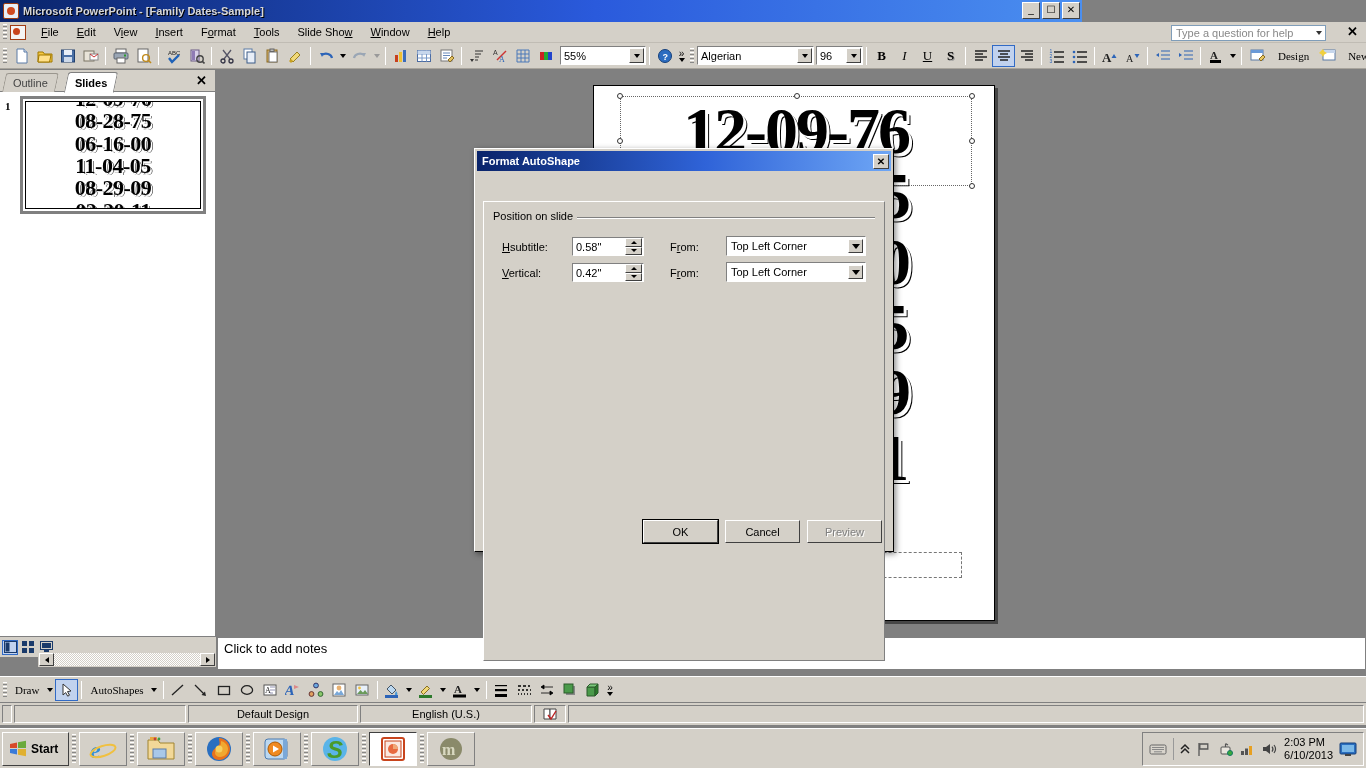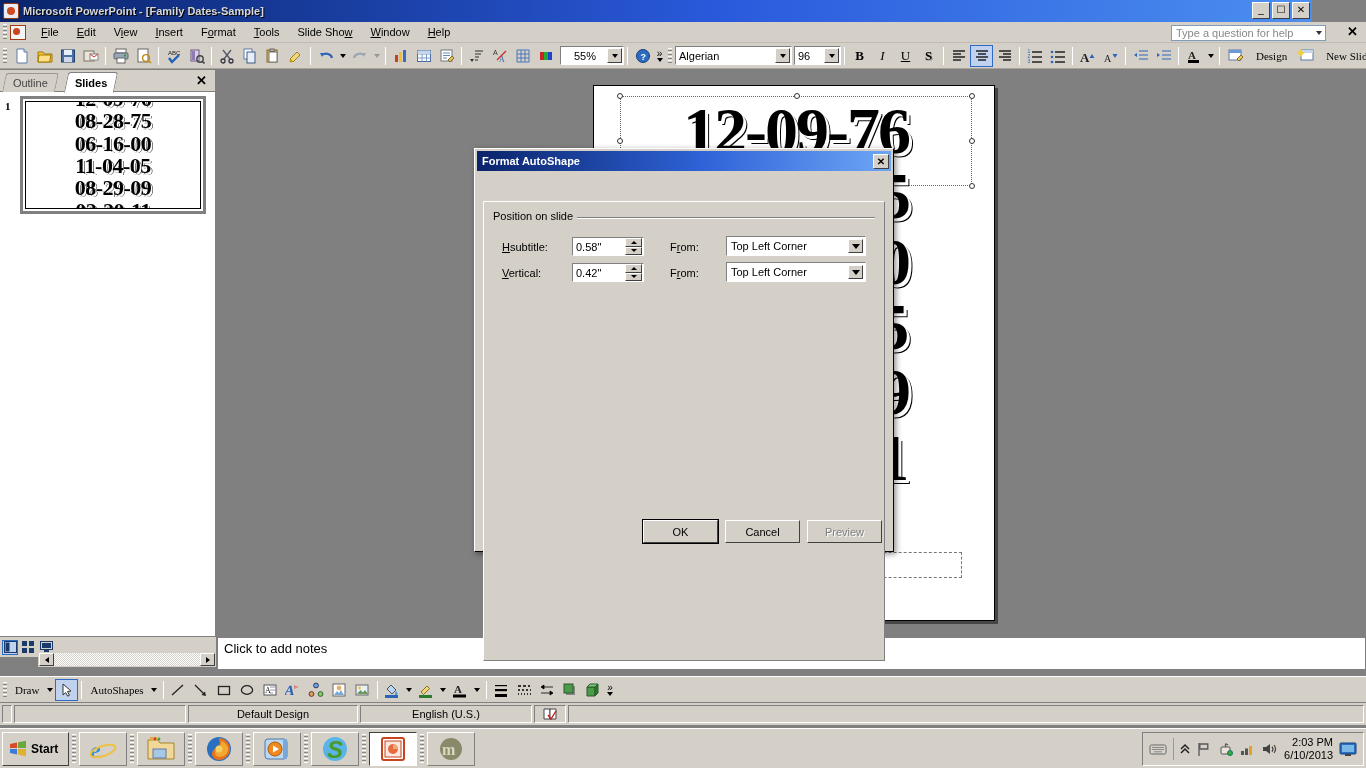--- a/index.html
+++ b/index.html
@@ -7,21 +7,21 @@
     margin: 0; padding: 0;
     width: 1366px; height: 768px;
     overflow: hidden;
     font-family: "Liberation Sans", sans-serif;
     font-size: 11px;
   }
   body { background: #808080; }
 
   
   #titlebar {
-    position: absolute; left: 0; top: 0; width: 1312px; height: 22px;
+    position: absolute; left: 0; top: 0; width: 1082px; height: 22px;
     background: linear-gradient(to right, #0a246a 0%, #2a5adc 55%, #4b8ff0 100%);
     display: flex; align-items: center;
   }
   #titlebar .app-icon {
     width: 16px; height: 16px; margin: 0 4px 0 3px;
     background: #e8eef7; border: 1px solid #9a3b12; border-radius: 2px;
     position: relative; flex: none;
   }
   #titlebar .app-icon::after {
     content: ""; position: absolute; left: 3px; top: 3px;
@@ -287,21 +287,21 @@
     border: 1px solid; border-color: #fff #808080 #808080 #fff;
     background: #d4d0c8;
   }
   .qicon.active { background: #fff; border-color: #404040 #fff #fff #404040; }
   #tray {
     position: absolute; right: 2px; top: 3px; height: 34px;
     display: flex; align-items: center; gap: 6px;
     border: 1px solid; border-color: #808080 #fff #fff #808080;
     padding: 0 6px;
   }
-  #clock { display: flex; flex-direction: column; align-items: flex-end;
+  #clock { display: flex; flex-direction: column; align-items: flex-start;
     font-size: 11px; line-height: 13px; color: #000; }
 
   
   #dialog {
     position: absolute; left: 474px; top: 148px;
     width: 420px; height: 404px;
     background: #d4d0c8;
     border: 1px solid; border-color: #fff #000 #000 #fff;
     box-shadow: 2px 2px 6px rgba(0,0,0,0.45);
     z-index: 50;
@@ -571,21 +571,21 @@
         <path d="M6 2v12M10 2v12M2 6h12M2 10h12" stroke="#4a78b8"></path>
       </svg>
   </div>
   <div class="tb-btn">
     <svg width="16" height="16" viewBox="0 0 16 16">
         <rect x="2" y="4" width="4" height="8" fill="#cc2222"></rect>
         <rect x="6" y="4" width="4" height="8" fill="#22aa33"></rect>
         <rect x="10" y="4" width="4" height="8" fill="#2244cc"></rect>
       </svg>
   </div>
-  <div class="combo" style="width:64px;margin-left:3px;padding-left:10px;">
+  <div class="combo" style="width:86px;margin-left:3px;">
     <span class="val">55%</span>
     <span class="cbtn"></span>
   </div>
   <div class="sep"></div>
   <div class="tb-btn">
     <svg width="16" height="16" viewBox="0 0 16 16">
         <circle cx="8" cy="8" r="6.5" fill="#2c6cc0" stroke="#16407a"></circle>
         <text x="5.6" y="11.5" font-size="9" fill="#fff" font-family="sans-serif" font-weight="bold">?</text>
       </svg>
   </div>

